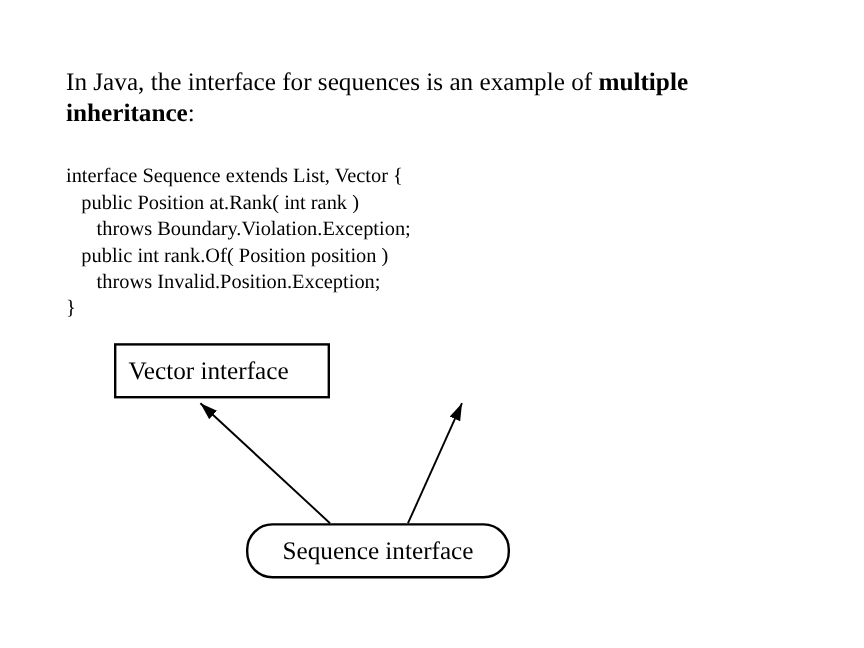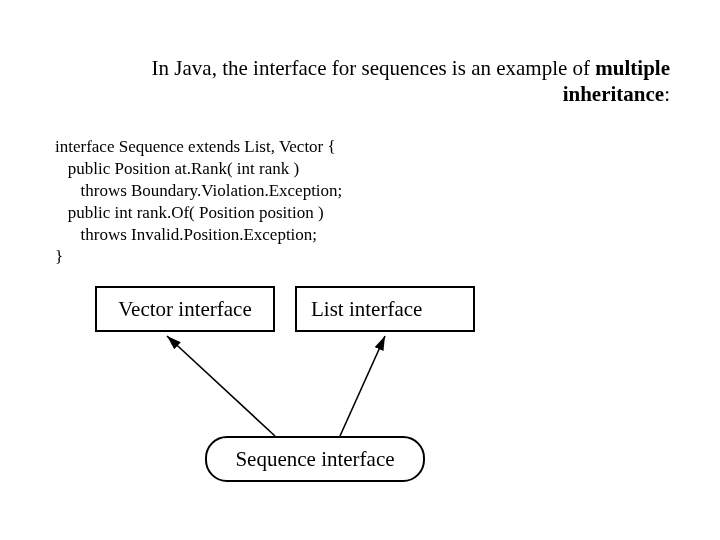--- a/index.html
+++ b/index.html
@@ -9,21 +9,20 @@
     background: #ffffff;
     font-family: "Times New Roman", Times, serif;
     position: relative;
     padding: 55px 50px 0 55px;
   }
   .intro {
     font-size: 21px;
     line-height: 1.25;
     color: #000;
     margin-bottom: 28px;
-    text-align: right;
   }
   .intro .bold { font-weight: bold; }
   .code-block {
     font-family: Liberation Serif, serif;
     font-size: 17px;
     line-height: 1.3;
     color: #000;
     white-space: pre;
     margin-bottom: 18px;
   }
@@ -36,21 +35,21 @@
   .box {
     position: absolute;
     border: 2px solid #000;
     background: #fff;
     font-size: 21px;
     display: flex;
     align-items: center;
     padding: 0 14px;
     height: 46px;
   }
-  .box-vector { left: 10px; top: 0; width: 180px; justify-content: center; padding: 0 10px; }
+  .box-vector { left: 10px; top: 0; width: 180px; justify-content: flex-start; padding: 0 10px; }
   .box-list   { left: 210px; top: 0; width: 180px; justify-content: flex-start; }
   .box-seq    { left: 120px; top: 150px; width: 220px; justify-content: center; padding: 0 10px; border-radius: 22px; }
   svg.arrows {
     position: absolute;
     left: 0; top: 0;
     width: 520px; height: 230px;
     pointer-events: none;
   }
 </style>
 </head>
@@ -64,23 +63,20 @@
 <span>   public Position at.Rank( int rank )</span>
 <span>      throws Boundary.Violation.Exception;</span>
 <span>   public int rank.Of( Position position )</span>
 <span>      throws Invalid.Position.Exception;</span>
 <span>}</span></div>
 
 <div class="diagram">
   <div class="box box-vector">
     <span>Vector interface</span>
   </div>
-  <div class="box box-list">
-    <span>List interface</span>
-  </div>
   <div class="box box-seq">
     <span>Sequence interface</span>
   </div>
   <svg class="arrows" viewBox="0 0 520 230">
     <defs>
       <marker id="ah" markerWidth="10" markerHeight="10" refX="9" refY="3" orient="auto" markerUnits="strokeWidth">
         <path d="M0,0 L9,3 L0,6 Z" fill="#000"></path>
       </marker>
     </defs>
     <line x1="190" y1="150" x2="82" y2="50" stroke="#000" stroke-width="1.6" marker-end="url(#ah)"></line>

